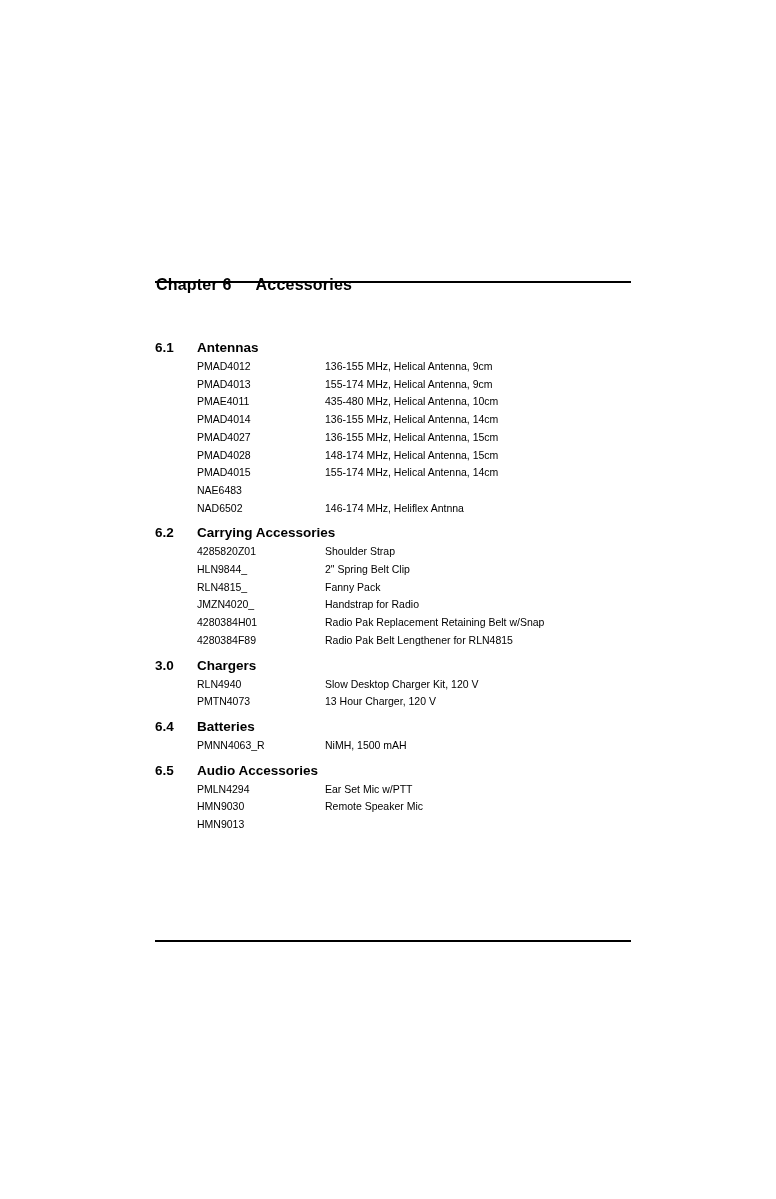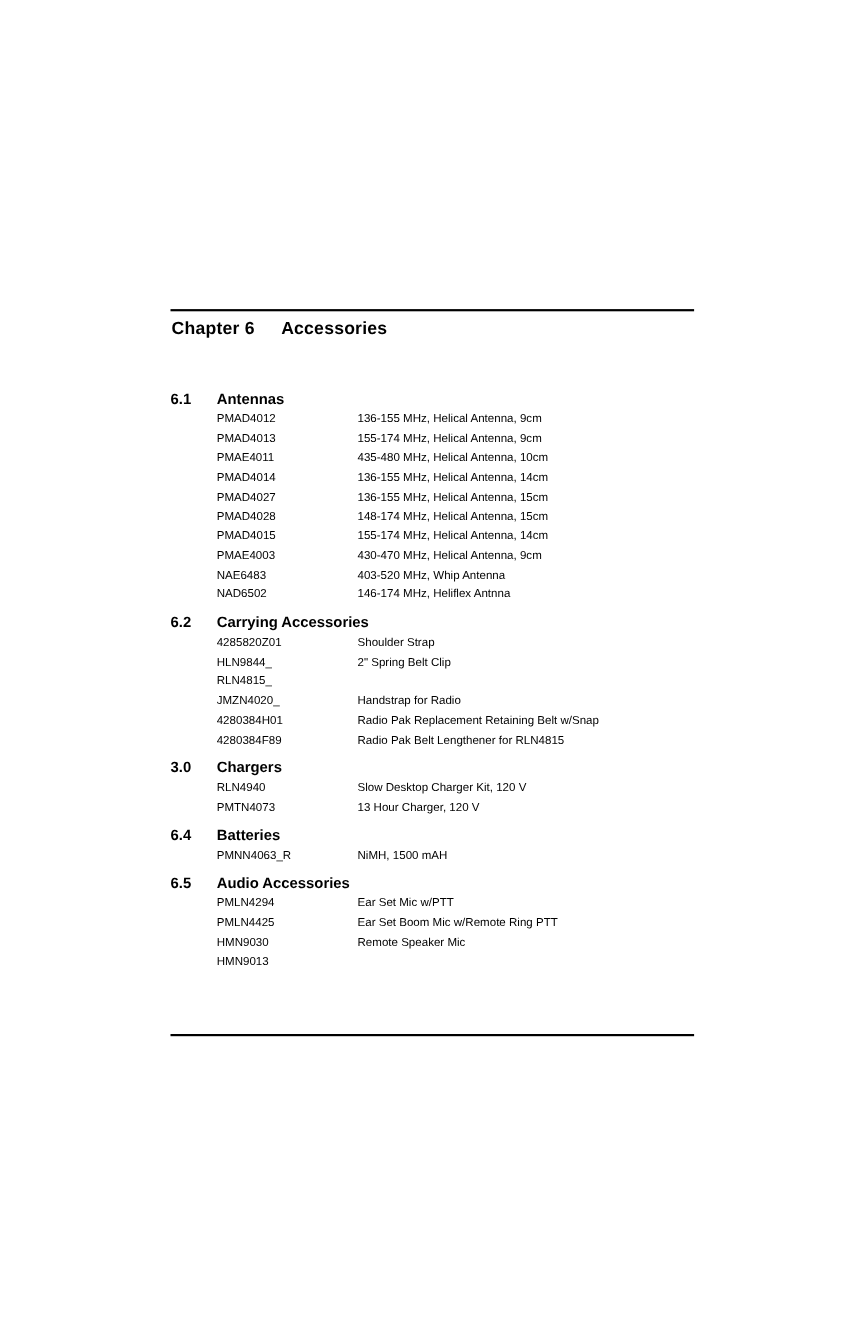--- a/index.html
+++ b/index.html
@@ -25,21 +25,21 @@
     left: 155px;
     width: 476px;
     height: 2px;
     background: #000000;
   }
   .top-rule { top: 281px; }
   .bottom-rule { top: 940px; }
   .content {
     position: absolute;
     left: 155px;
-    top: 283px;
+    top: 268px;
     width: 476px;
   }
   .chapter-title {
     margin: 8px 0 0 1px;
     font-size: 16px;
     font-weight: bold;
     line-height: 18px;
     letter-spacing: 0.2px;
   }
   .chapter-name {
@@ -121,28 +121,23 @@
   <div class="row">
     <span class="part">PMAD4028</span>
     <span class="desc">148-174 MHz, Helical Antenna, 15cm</span>
   </div>
 
   <div class="row">
     <span class="part">PMAD4015</span>
     <span class="desc">155-174 MHz, Helical Antenna, 14cm</span>
   </div>
 
-  <div class="row">
-    <span class="part">PMAE4003</span>
-    <span class="desc">430-470 MHz, Helical Antenna, 9cm</span>
-  </div>
 
   <div class="row">
     <span class="part">NAE6483</span>
-    <span class="desc">403-520 MHz, Whip Antenna</span>
   </div>
 
   <div class="row">
     <span class="part">NAD6502</span>
     <span class="desc">146-174 MHz, Heliflex Antnna</span>
   </div>
 </div>
   </section>
 
   <section class="section">
@@ -156,20 +151,21 @@
     <span class="desc">Shoulder Strap</span>
   </div>
 
   <div class="row">
     <span class="part">HLN9844_</span>
     <span class="desc">2" Spring Belt Clip</span>
   </div>
 
   <div class="row">
     <span class="part">RLN4815_</span>
+    <span class="desc">Fanny Pack</span>
   </div>
 
 
   <div class="row">
     <span class="part">JMZN4020_</span>
     <span class="desc">Handstrap for Radio</span>
   </div>
 
   <div class="row">
     <span class="part">4280384H01</span>
@@ -219,24 +215,20 @@
     <div class="section-heading">
       <span class="section-number">6.5</span>
       <span class="section-title">Audio Accessories</span>
     </div>
     <div class="rows">
   <div class="row">
     <span class="part">PMLN4294</span>
     <span class="desc">Ear Set Mic w/PTT</span>
   </div>
 
-  <div class="row">
-    <span class="part">PMLN4425</span>
-    <span class="desc">Ear Set Boom Mic w/Remote Ring PTT</span>
-  </div>
 
   <div class="row">
     <span class="part">HMN9030</span>
     <span class="desc">Remote Speaker Mic</span>
   </div>
 
   <div class="row">
     <span class="part">HMN9013</span>
   </div>
 </div>

